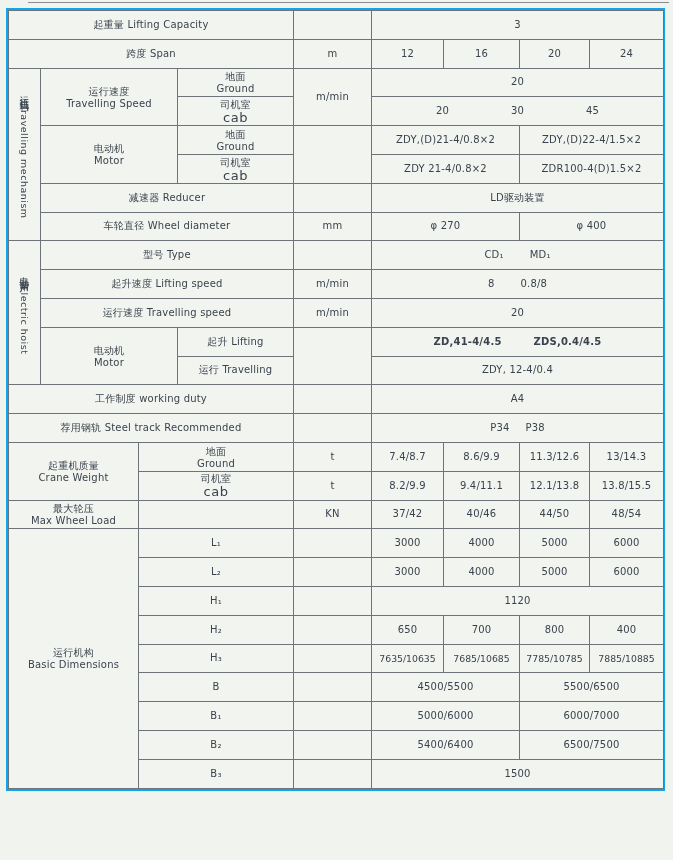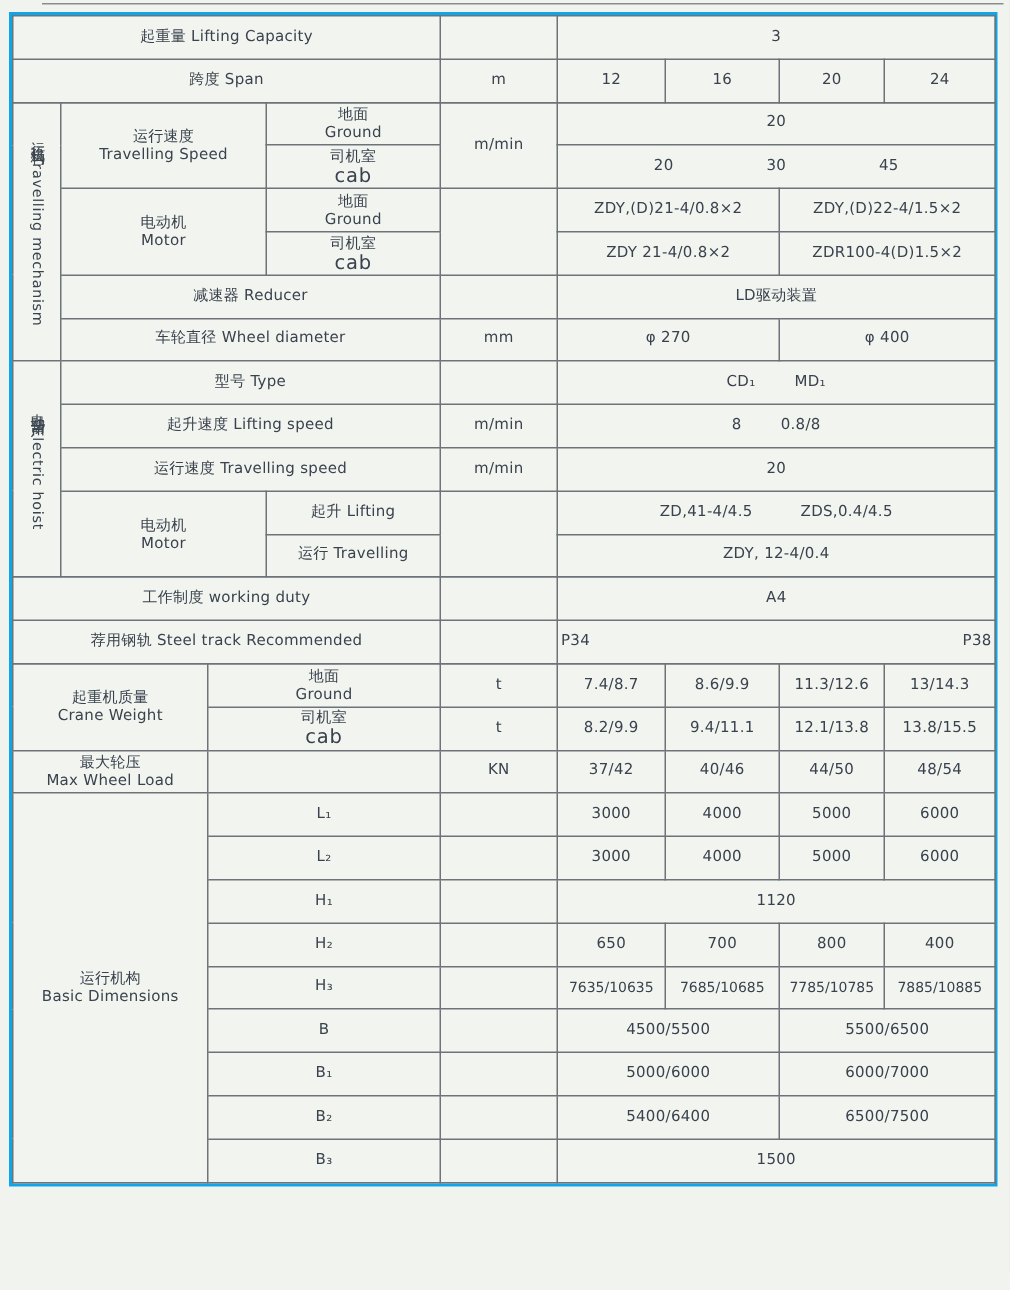--- a/index.html
+++ b/index.html
@@ -24,22 +24,22 @@
   }
   .zh { display:block; line-height:1.3; }
   .en { display:block; line-height:1.15; }
   .cab { display:block; font-size:13px; line-height:1.05; letter-spacing:0.5px; }
   .vcell { padding:0; }
   .vtext { writing-mode:vertical-rl; text-orientation:mixed; display:inline-block; font-size:9.5px; letter-spacing:1px; }
   .vzh { text-orientation:upright; letter-spacing:2px; }
   .ven { padding-inline-start:9px; letter-spacing:0.5px; }
   .spread { display:flex; justify-content:space-evenly; align-items:center; width:100%; }
   .pair { display:flex; justify-content:center; align-items:center; gap:26px; width:100%; }
-  .pair-sm { gap:16px;justify-content:space-between; }
-  .pair-wide { gap:32px; }
+  .pair-sm { gap:16px; }
+  .pair-wide { gap:32px;font-weight:bold; }
   .small { font-size:9.3px; letter-spacing:0; }
 </style>
 </head>
 <body>
 
 <div class="page">
   <div class="topline"></div>
 
   <div class="tablewrap">
 

